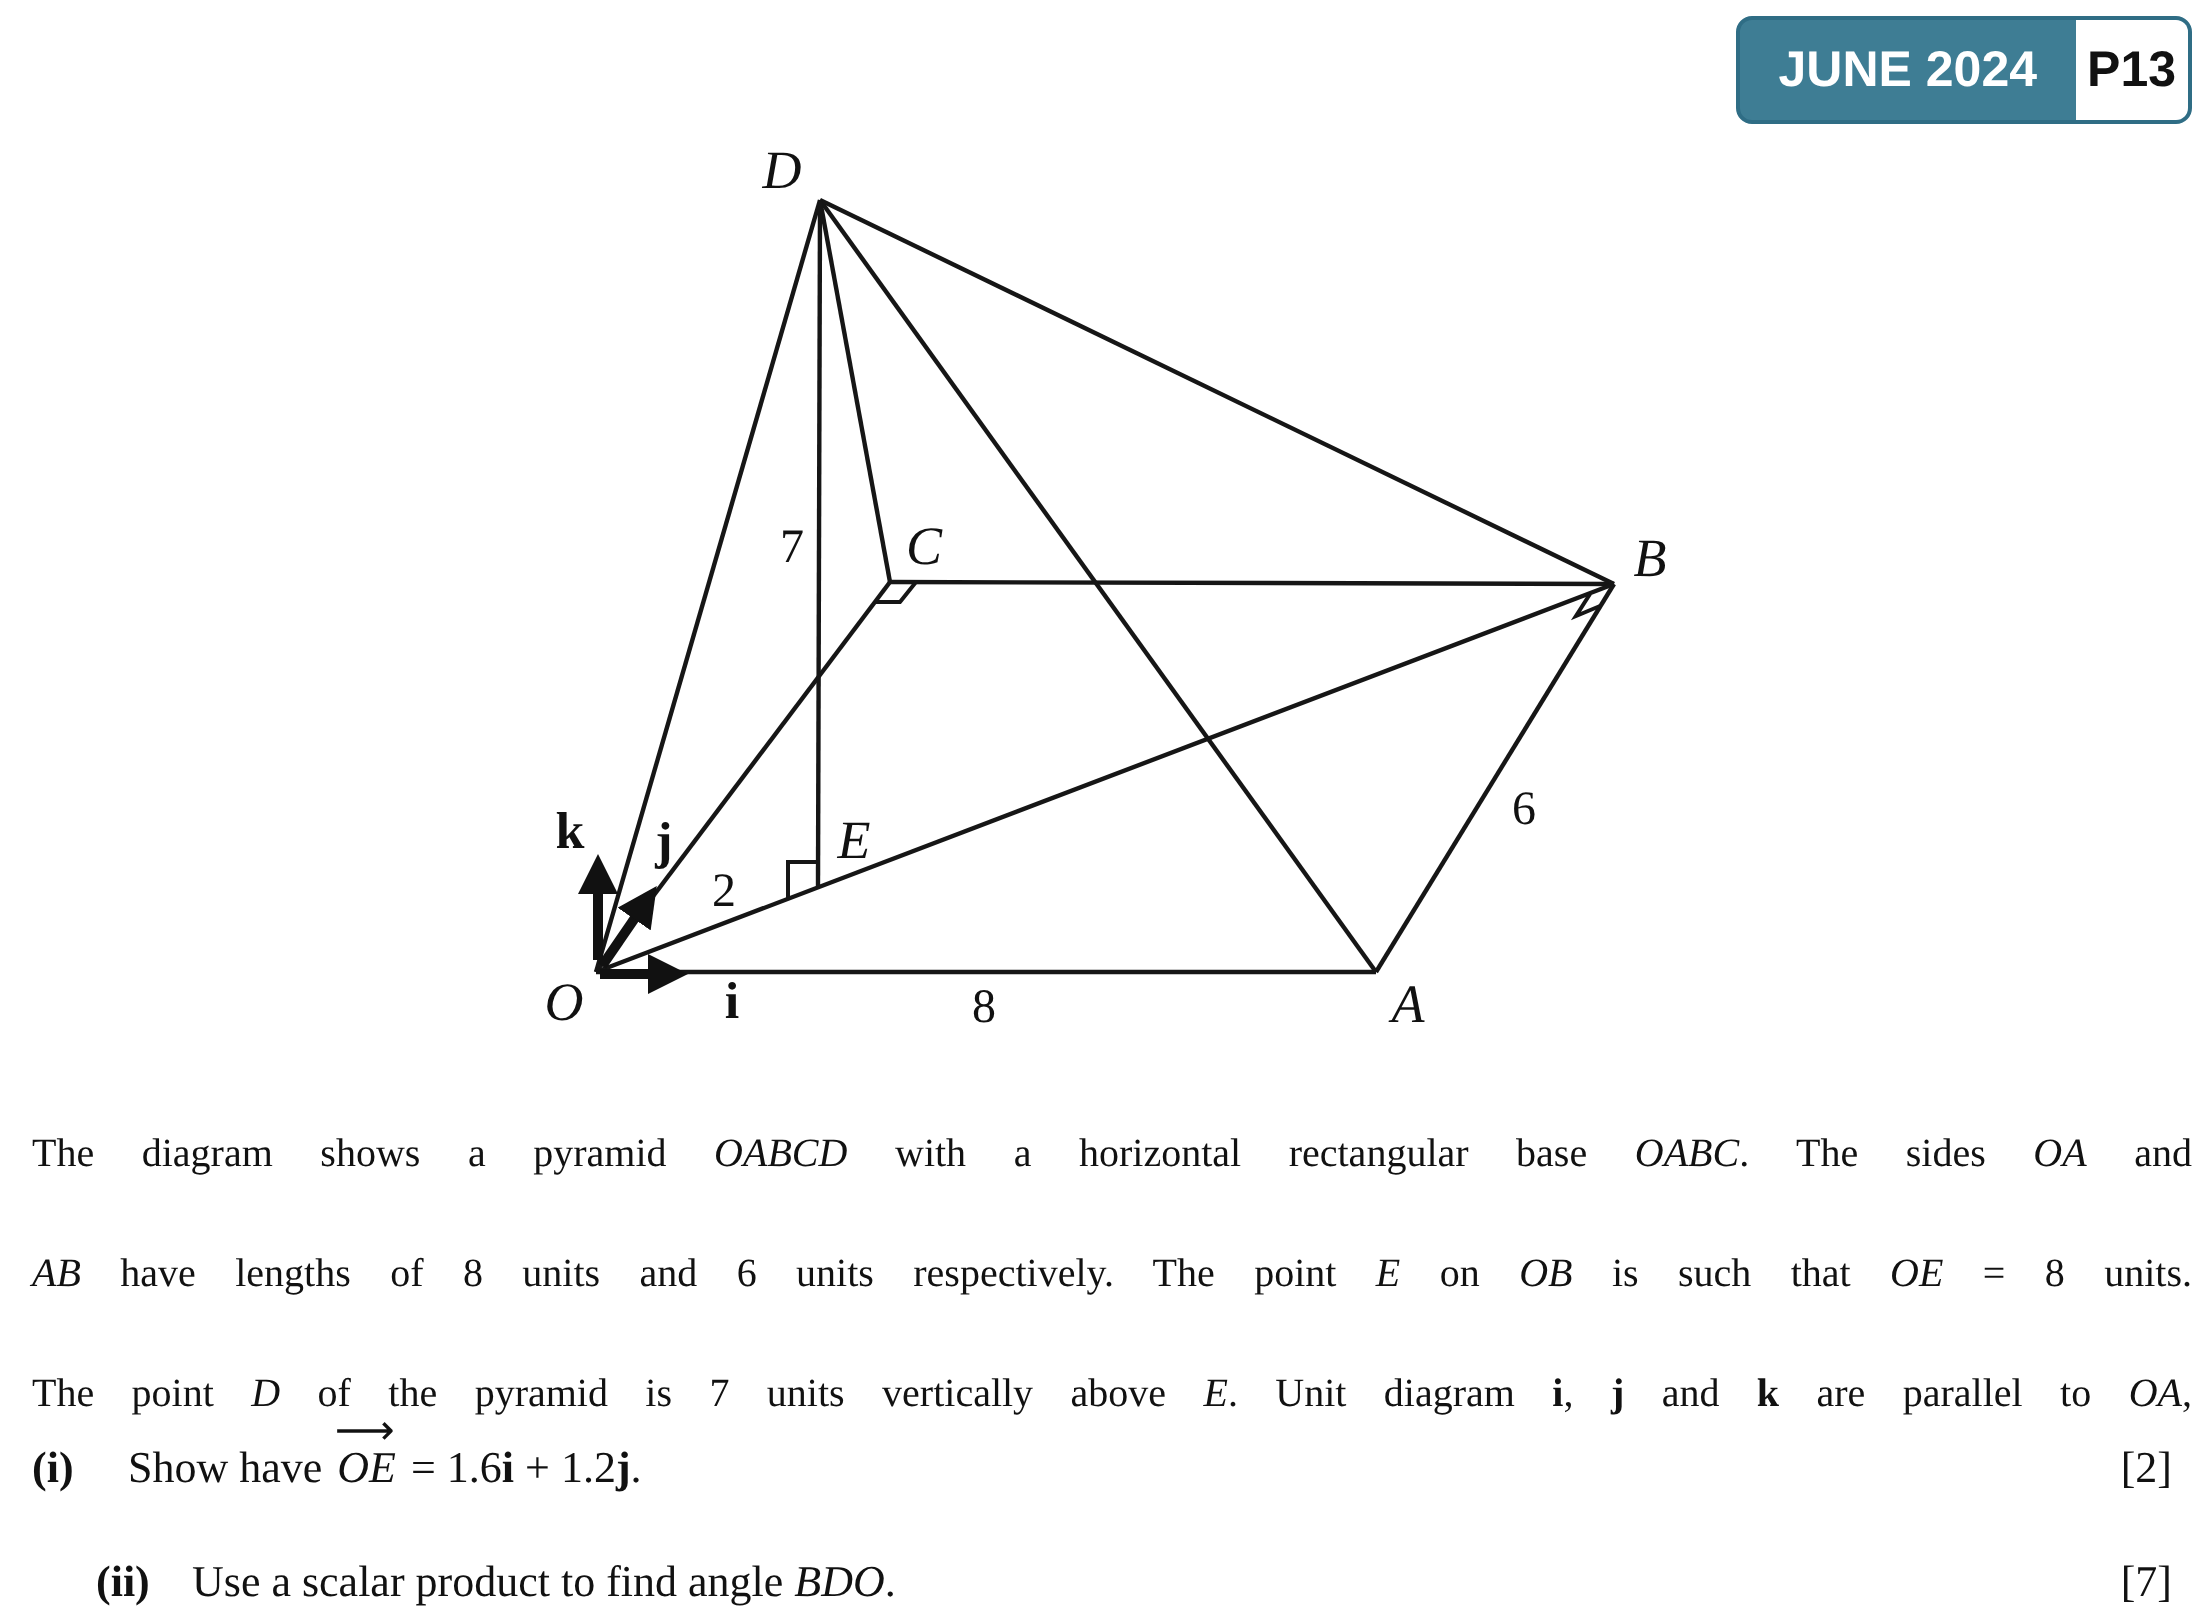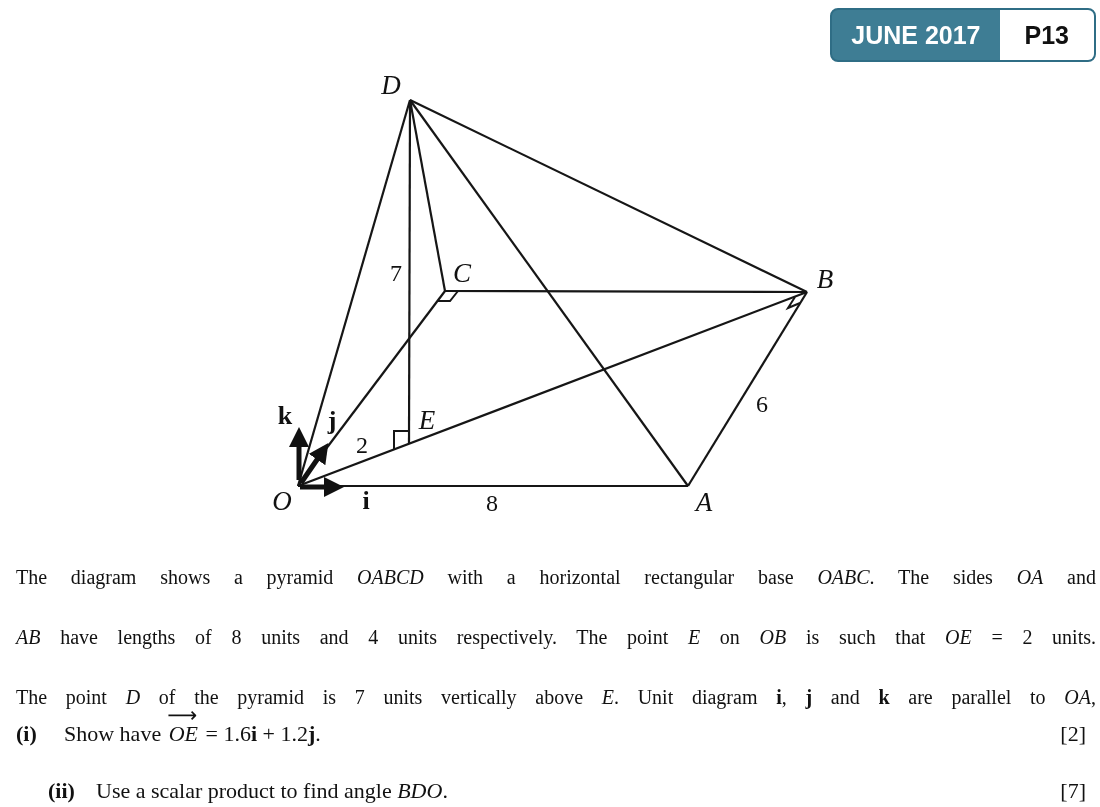--- a/index.html
+++ b/index.html
@@ -9,21 +9,21 @@
     font-family:"Liberation Serif", serif;
   }
   
   .badge{
     position:absolute;top:8px;right:4px;height:50px;
     display:flex;align-items:stretch;
     background:#3e7d94;border:2px solid #2f6d85;border-radius:8px;overflow:hidden;
     font-family:"Liberation Sans", sans-serif;font-weight:bold;font-size:25px;
   }
   .badge .seg{display:flex;align-items:center;padding:0 19px;color:#fff;}
-  .badge .seg.paper{background:#fff;color:#111;padding:0 25px;}
+  .badge .seg.paper{background:#fff;color:#111;padding:0 6px;}
   
   .diagram{position:absolute;top:0;left:0;width:1100px;height:555px;}
   .edge{stroke:#161616;stroke-width:2.2;fill:none;}
   .ramark{stroke:#161616;stroke-width:2;fill:none;}
   .axis{stroke:#111;stroke-width:5;fill:none;stroke-linecap:butt;}
   text{text-anchor:middle;fill:#111;}
   .sv-it{font:italic 27px "Liberation Serif", serif;}
   .sv-n{font:24px "Liberation Serif", serif;}
   .sv-b{font:bold 26px "Liberation Serif", serif;}
   
@@ -97,27 +97,27 @@
     <text class="sv-b" x="332" y="429">j</text>
     <text class="sv-b" x="366" y="509">i</text>
     <text class="sv-n" x="396" y="281">7</text>
     <text class="sv-n" x="362" y="453">2</text>
     <text class="sv-n" x="492" y="511">8</text>
     <text class="sv-n" x="762" y="412">6</text>
   </g>
 </svg>
 
 <div class="badge">
-  <div class="seg">JUNE 2017</div>
+  <div class="seg">JUNE 2024</div>
   <div class="seg paper">P13</div>
 </div>
 
 <div class="para">
   <div class="pline j"><span>The diagram shows a pyramid </span><span class="it">OABCD</span><span> with a horizontal rectangular base </span><span class="it">OABC</span><span>.  The sides </span><span class="it">OA</span><span> and</span></div>
-  <div class="pline j"><span class="it">AB</span><span> have lengths of 8 units and 4 units respectively.  The point </span><span class="it">E</span><span> on </span><span class="it">OB</span><span> is such that </span><span class="it">OE</span><span> = 2 units.</span></div>
+  <div class="pline j"><span class="it">AB</span><span> have lengths of 8 units and 6 units respectively.  The point </span><span class="it">E</span><span> on </span><span class="it">OB</span><span> is such that </span><span class="it">OE</span><span> = 8 units.</span></div>
   <div class="pline j"><span>The point </span><span class="it">D</span><span> of the pyramid is 7 units vertically above </span><span class="it">E</span><span>.  Unit diagram </span><span class="bd">i</span><span>, </span><span class="bd">j</span><span> and </span><span class="bd">k</span><span> are parallel to </span><span class="it">OA</span><span>,</span></div>
 </div>
 
 <div class="qrow q1">
   <span class="qnum">(i)</span>
   <span class="qtext"><span>Show have </span><span class="vec"><span class="arr">⟶</span>OE</span><span> = 1.6</span><span class="bd">i</span><span> + 1.2</span><span class="bd">j</span><span>.</span></span>
   <span class="qmarks">[2]</span>
 </div>
 
 <div class="qrow q2">

